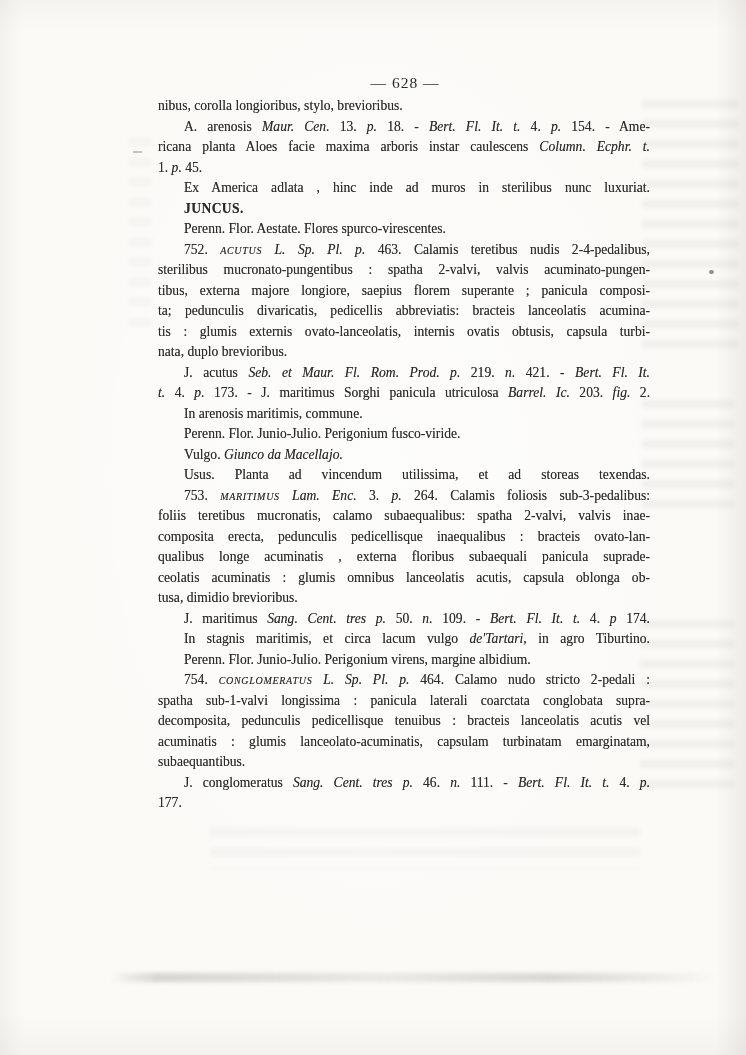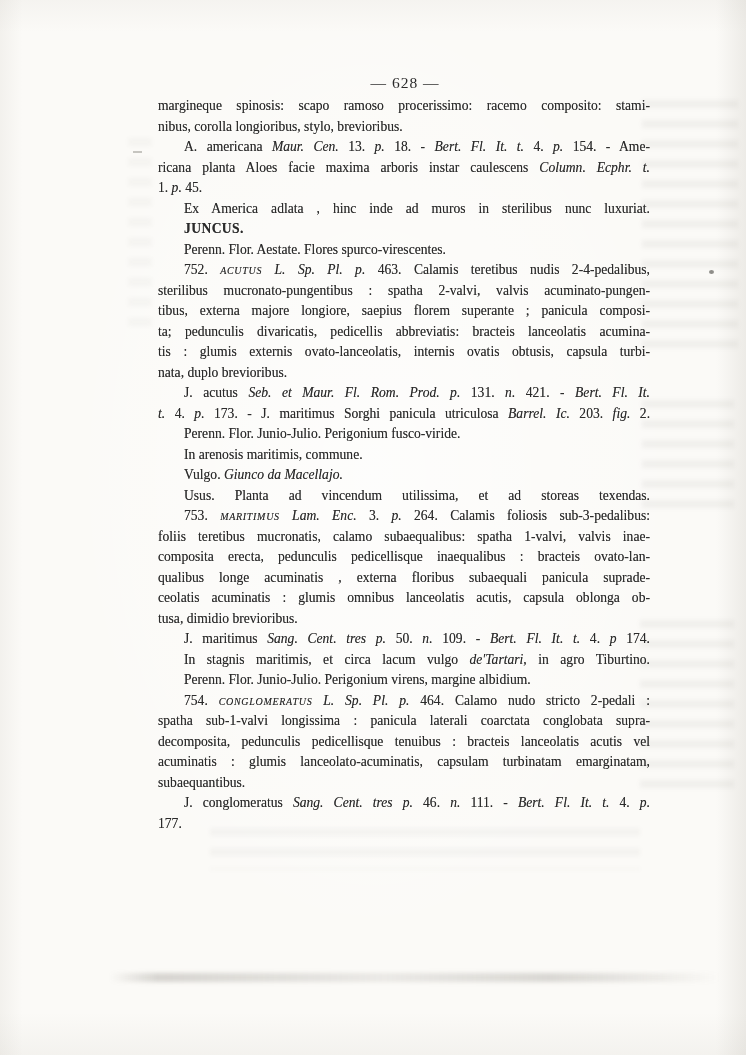--- a/index.html
+++ b/index.html
@@ -76,42 +76,41 @@
 <div class="ghost ghost-c"></div>
 <div class="ghost ghost-d"></div>
 <div class="ghost ghost-e"></div>
 <div class="smudge"></div>
 <div class="speck"></div>
 <div class="speck2"></div>
 
 <div class="page-num">— 628 —</div>
 
 <div class="text-block">
-    <div class="line justify"><span class="s-r">margineque spinosis: scapo ramoso procerissimo: racemo composito: stami-</span></div>
     <div class="line"><span class="s-r">nibus, corolla longioribus, stylo, brevioribus.</span></div>
-    <div class="line indent justify"><span class="s-r">A. americana </span><span class="s-i">Maur. Cen. </span><span class="s-r">13. </span><span class="s-i">p. </span><span class="s-r">18. - </span><span class="s-i">Bert. Fl. It. t. </span><span class="s-r">4. </span><span class="s-i">p. </span><span class="s-r">154. - Ame-</span></div>
+    <div class="line indent justify"><span class="s-r">A. arenosis </span><span class="s-i">Maur. Cen. </span><span class="s-r">13. </span><span class="s-i">p. </span><span class="s-r">18. - </span><span class="s-i">Bert. Fl. It. t. </span><span class="s-r">4. </span><span class="s-i">p. </span><span class="s-r">154. - Ame-</span></div>
     <div class="line justify"><span class="s-r">ricana planta Aloes facie maxima arboris instar caulescens </span><span class="s-i">Column. Ecphr. t.</span></div>
     <div class="line"><span class="s-r">1. </span><span class="s-i">p. </span><span class="s-r">45.</span></div>
     <div class="line indent justify gap"><span class="s-r">Ex America adlata , hinc inde ad muros in sterilibus nunc luxuriat.</span></div>
     <div class="line indent"><span class="s-b">JUNCUS.</span></div>
     <div class="line indent"><span class="s-r">Perenn. Flor. Aestate. Flores spurco-virescentes.</span></div>
     <div class="line indent justify"><span class="s-r">752. </span><span class="s-sc">acutus</span><span class="s-r"> </span><span class="s-i">L. Sp. Pl. p. </span><span class="s-r">463. Calamis teretibus nudis 2-4-pedalibus,</span></div>
     <div class="line justify"><span class="s-r">sterilibus mucronato-pungentibus : spatha 2-valvi, valvis acuminato-pungen-</span></div>
     <div class="line justify"><span class="s-r">tibus, externa majore longiore, saepius florem superante ; panicula composi-</span></div>
     <div class="line justify"><span class="s-r">ta; pedunculis divaricatis, pedicellis abbreviatis: bracteis lanceolatis acumina-</span></div>
     <div class="line justify"><span class="s-r">tis : glumis externis ovato-lanceolatis, internis ovatis obtusis, capsula turbi-</span></div>
     <div class="line"><span class="s-r">nata, duplo brevioribus.</span></div>
-    <div class="line indent justify gap"><span class="s-r">J. acutus </span><span class="s-i">Seb. et Maur. Fl. Rom. Prod. p. </span><span class="s-r">131. </span><span class="s-i">n. </span><span class="s-r">421. - </span><span class="s-i">Bert. Fl. It.</span></div>
+    <div class="line indent justify gap"><span class="s-r">J. acutus </span><span class="s-i">Seb. et Maur. Fl. Rom. Prod. p. </span><span class="s-r">219. </span><span class="s-i">n. </span><span class="s-r">421. - </span><span class="s-i">Bert. Fl. It.</span></div>
     <div class="line justify"><span class="s-i">t. </span><span class="s-r">4. </span><span class="s-i">p. </span><span class="s-r">173. - J. maritimus Sorghi panicula utriculosa </span><span class="s-i">Barrel. Ic. </span><span class="s-r">203. </span><span class="s-i">fig. </span><span class="s-r">2.</span></div>
+    <div class="line indent"><span class="s-r">In arenosis maritimis, commune.</span></div>
     <div class="line indent"><span class="s-r">Perenn. Flor. Junio-Julio. Perigonium fusco-viride.</span></div>
-    <div class="line indent"><span class="s-r">In arenosis maritimis, commune.</span></div>
     <div class="line indent"><span class="s-r">Vulgo. </span><span class="s-i">Giunco da Macellajo.</span></div>
     <div class="line indent justify"><span class="s-r">Usus. Planta ad vincendum utilissima, et ad storeas texendas.</span></div>
     <div class="line indent justify"><span class="s-r">753. </span><span class="s-sc">maritimus</span><span class="s-r"> </span><span class="s-i">Lam. Enc. </span><span class="s-r">3. </span><span class="s-i">p. </span><span class="s-r">264. Calamis foliosis sub-3-pedalibus:</span></div>
-    <div class="line justify"><span class="s-r">foliis teretibus mucronatis, calamo subaequalibus: spatha 1-valvi, valvis inae-</span></div>
+    <div class="line justify"><span class="s-r">foliis teretibus mucronatis, calamo subaequalibus: spatha 2-valvi, valvis inae-</span></div>
     <div class="line justify"><span class="s-r">composita erecta, pedunculis pedicellisque inaequalibus : bracteis ovato-lan-</span></div>
     <div class="line justify"><span class="s-r">qualibus longe acuminatis , externa floribus subaequali panicula suprade-</span></div>
     <div class="line justify"><span class="s-r">ceolatis acuminatis : glumis omnibus lanceolatis acutis, capsula oblonga ob-</span></div>
     <div class="line"><span class="s-r">tusa, dimidio brevioribus.</span></div>
     <div class="line indent justify gap"><span class="s-r">J. maritimus </span><span class="s-i">Sang. Cent. tres p. </span><span class="s-r">50. </span><span class="s-i">n. </span><span class="s-r">109. - </span><span class="s-i">Bert. Fl. It. t. </span><span class="s-r">4. </span><span class="s-i">p </span><span class="s-r">174.</span></div>
     <div class="line indent justify"><span class="s-r">In stagnis maritimis, et circa lacum vulgo </span><span class="s-i">de'Tartari</span><span class="s-r">, in agro Tiburtino.</span></div>
     <div class="line indent"><span class="s-r">Perenn. Flor. Junio-Julio. Perigonium virens, margine albidium.</span></div>
     <div class="line indent justify"><span class="s-r">754. </span><span class="s-sc">conglomeratus</span><span class="s-r"> </span><span class="s-i">L. Sp. Pl. p. </span><span class="s-r">464. Calamo nudo stricto 2-pedali :</span></div>
     <div class="line justify"><span class="s-r">spatha sub-1-valvi longissima : panicula laterali coarctata conglobata supra-</span></div>
     <div class="line justify"><span class="s-r">decomposita, pedunculis pedicellisque tenuibus : bracteis lanceolatis acutis vel</span></div>

